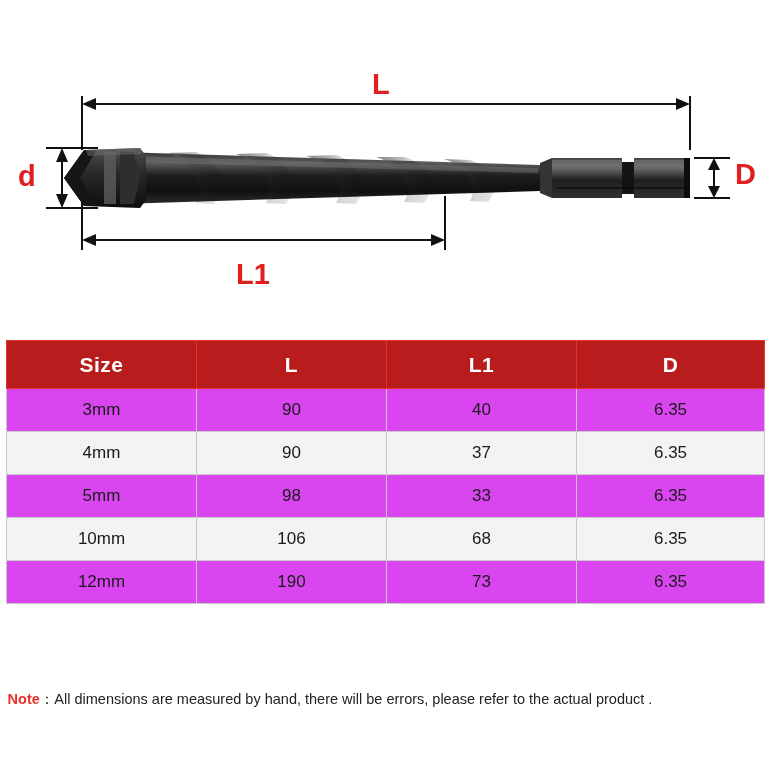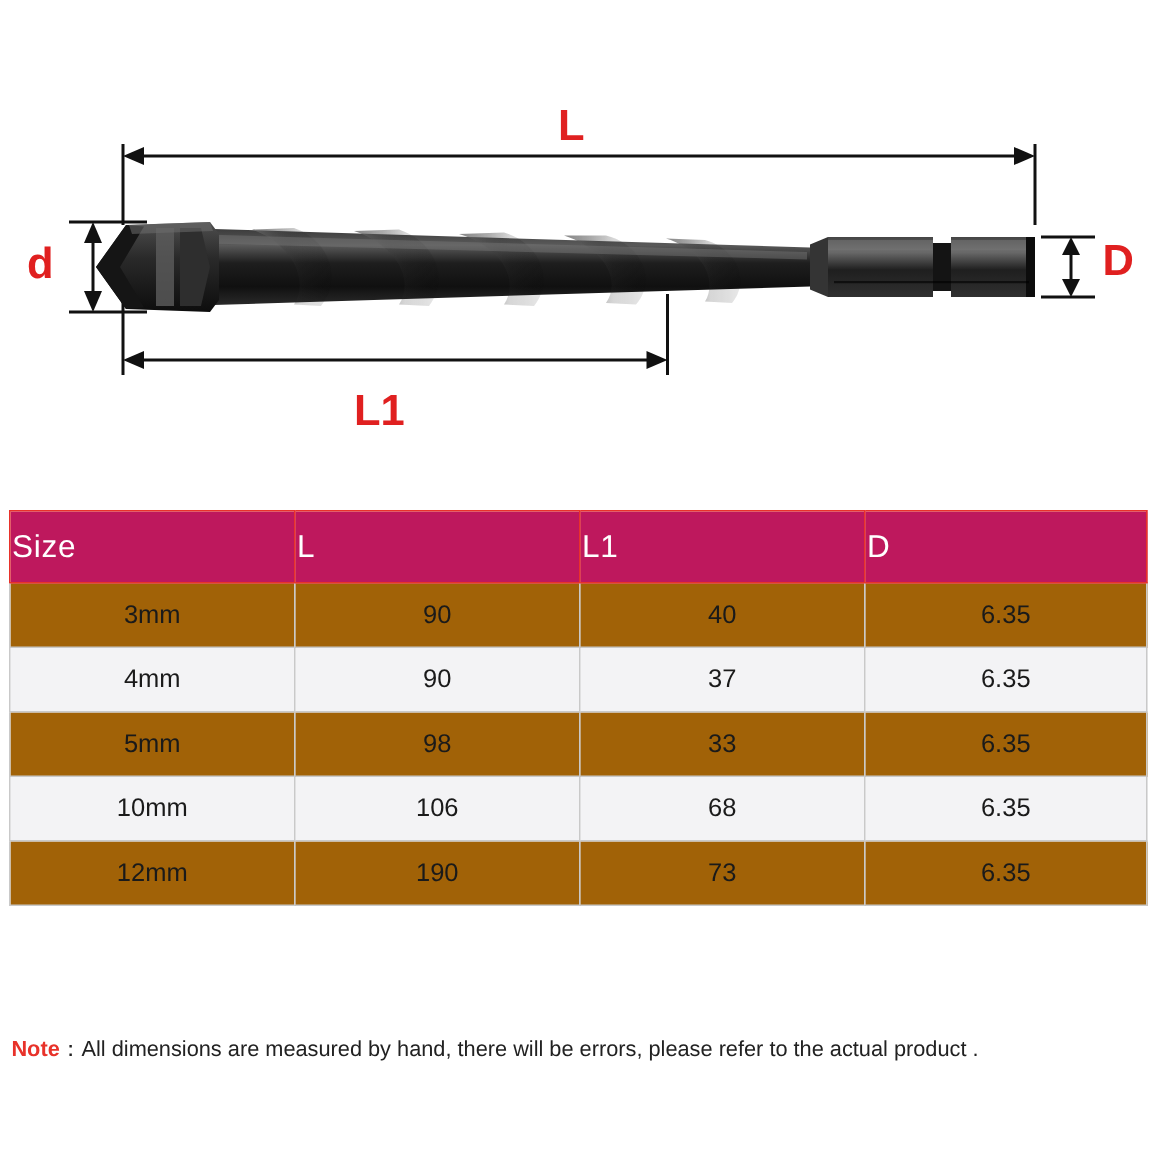--- a/index.html
+++ b/index.html
@@ -42,36 +42,36 @@
   #spec-table {
     position: absolute;
     left: 6px;
     top: 340px;
     width: 758px;
     border-collapse: collapse;
     table-layout: fixed;
     font-family: "Liberation Sans", sans-serif;
   }
   #spec-table th {
-    background: #be185d;
+    background: #b91c1c;
     color: #ffffff;
     font-size: 21px;
-    font-weight: normal;
+    font-weight: bold;
     height: 45px;
     border: 1px solid #e8322a;
-    text-align: left;
+    text-align: center;
     letter-spacing: .5px;
   }
   #spec-table td {
     height: 40px;
     border: 1px solid #c9c9c9;
     text-align: center;
     font-size: 17px;
     color: #1a1a1a;
-    background: #a16207;
+    background: #d946ef;
   }
   #spec-table tbody tr:nth-child(even) td {
     background: #f3f3f5;
   }
   #spec-table col.c0 { width: 190px; }
   #spec-table col.c1 { width: 190px; }
   #spec-table col.c2 { width: 190px; }
   #spec-table col.c3 { width: 188px; }
 
   

